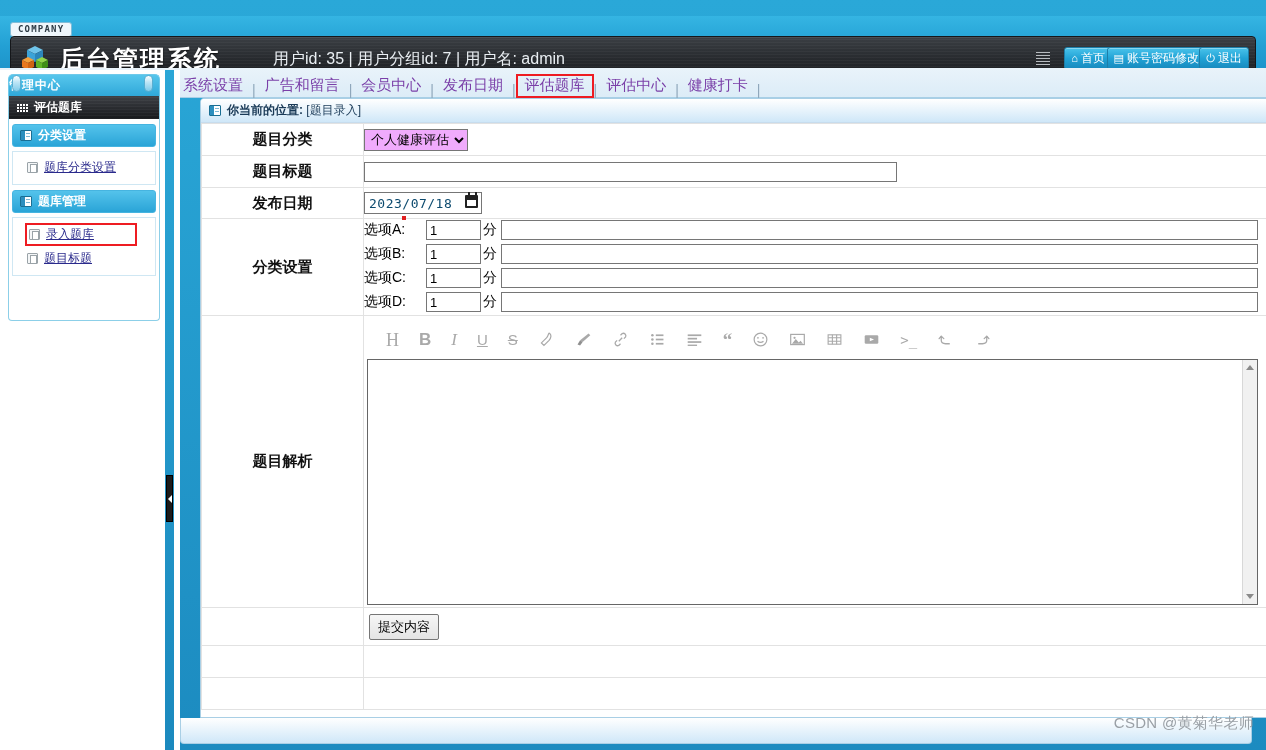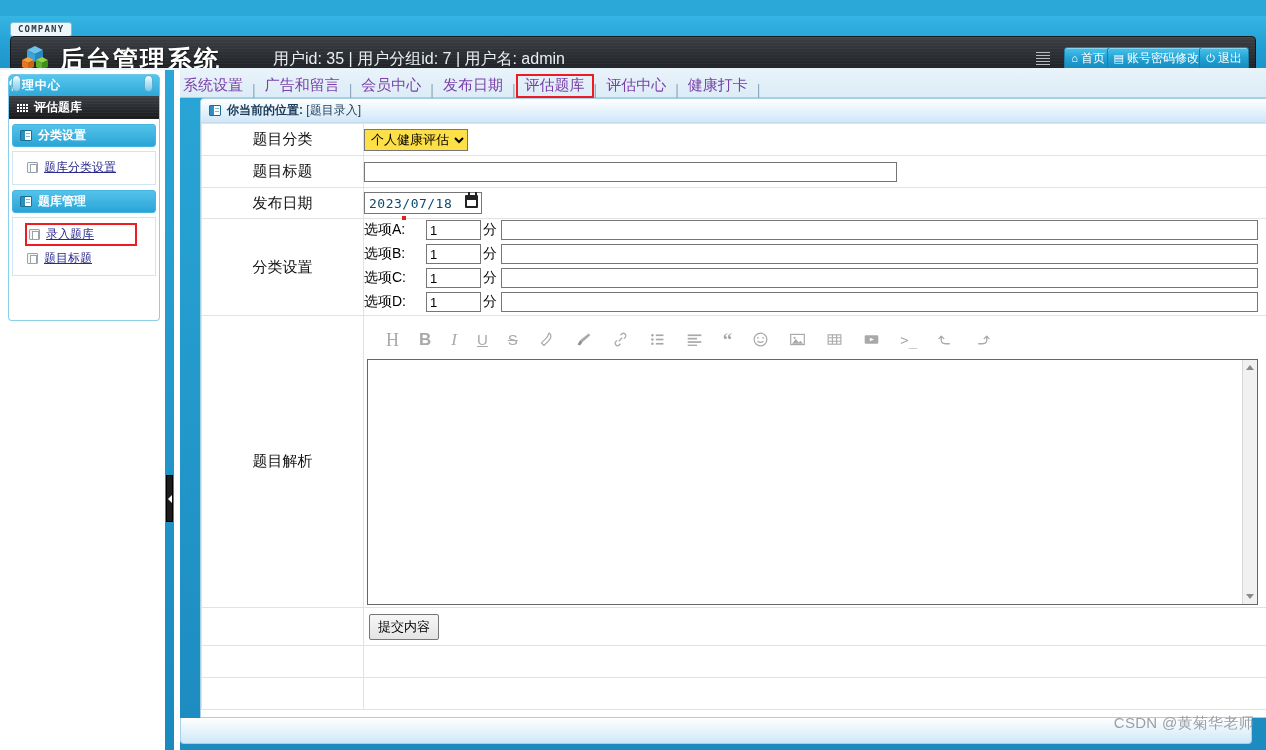--- a/index.html
+++ b/index.html
@@ -262,38 +262,39 @@
   table.form td {
     border: 1px solid #e2e2e2;
     padding: 0;
     vertical-align: middle;
   }
   td.lab {
     width: 162px;
     text-align: center;
     font-size: 15px;
     color: #111111;
+    font-weight: bold;
   }
   td.val { padding-left: 5px; }
 
   .h-cat  { height: 32px; }
   .h-ttl  { height: 32px; }
   .h-date { height: 31px; }
   .h-body { height: 96px; }
   .h-anal { height: 292px; }
   .h-sub  { height: 38px; padding-left: 28px; }
   .h-e1   { height: 32px; }
   .h-e2   { height: 32px; }
 
   select.cat {
     font-family: "Liberation Sans", sans-serif;
     font-size: 13px; height: 22px;
     padding: 1px 2px;
     border: 1px solid #767676;
-    background: #fde047;
+    background: #f0abfc;
     color: #000000;
   }
   input.txt {
     height: 20px; width: 533px;
     border: 1px solid #767676;
     font-size: 13px; padding: 1px 3px;
     background: #ffffff;
   }
   .datewrap { position: relative; display: inline-block; }
   input.datefield {

